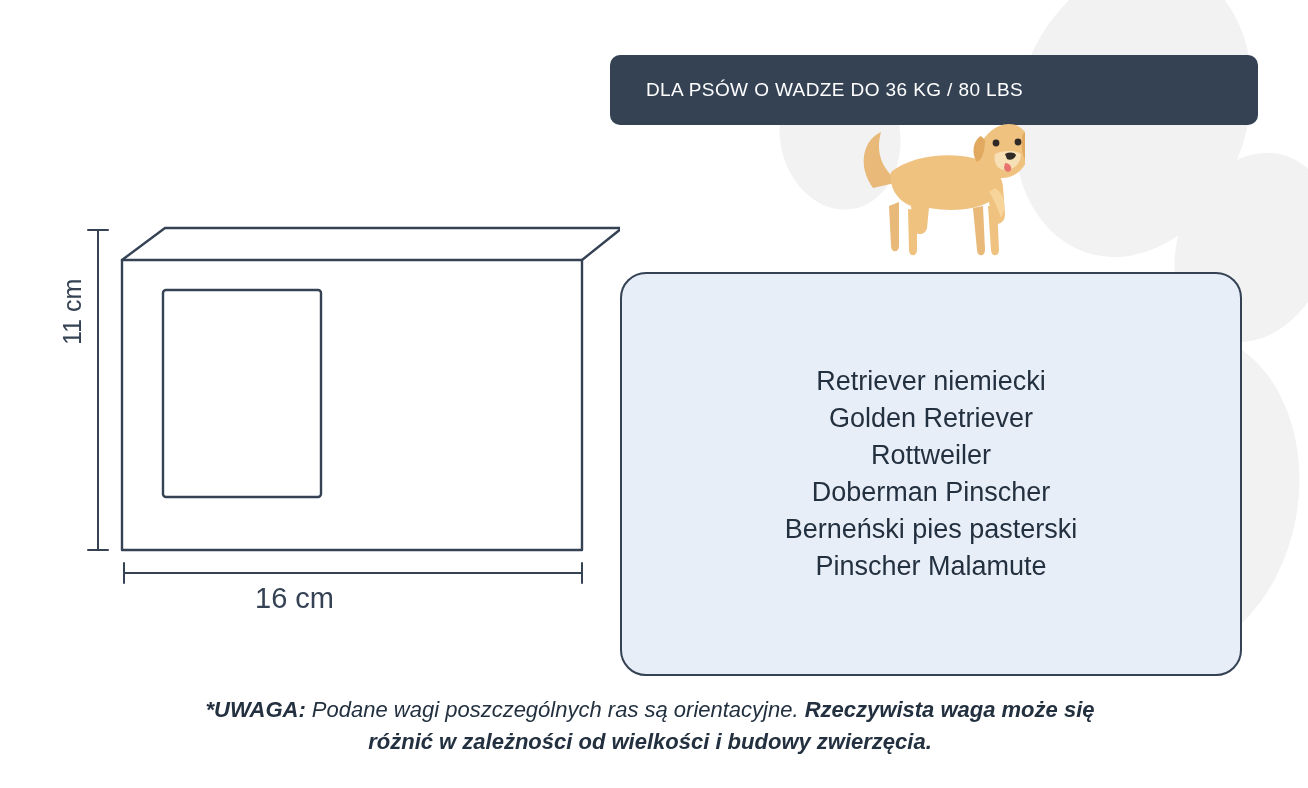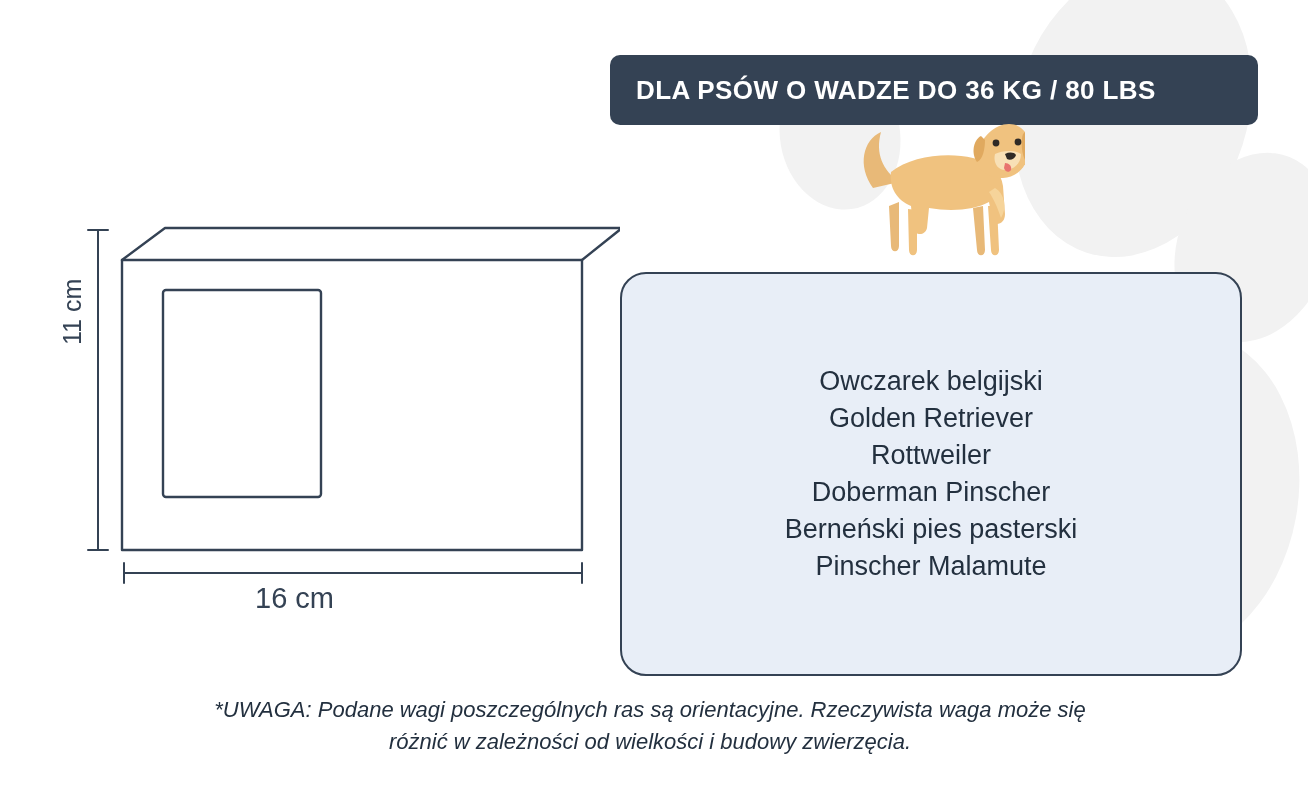--- a/index.html
+++ b/index.html
@@ -35,24 +35,24 @@
     left: 610px; top: 55px;
     width: 648px; height: 70px;
     background: #344254;
     border-radius: 10px;
     display: flex;
     align-items: center;
     z-index: 5;
   }
   .header-badge .title {
     color: #ffffff;
-    font-size: 26px;
-    font-weight: bold;
+    font-size: 19px;
+    font-weight: normal;
     letter-spacing: 0.4px;
-    padding-left: 26px;
+    padding-left: 36px;
     white-space: nowrap;
   }
 
   
   .dog-wrap {
     position: absolute;
     left: 855px; top: 110px;
     width: 170px; height: 165px;
     z-index: 6;
   }
@@ -85,21 +85,21 @@
     position: absolute;
     left: 200px; top: 694px;
     width: 900px;
     text-align: center;
     color: #23303f;
     font-size: 22px;
     font-style: italic;
     line-height: 32px;
     z-index: 5;
   }
-  .note b { font-weight: normal; }
+  .note b { font-weight: bold; }
 
   
   .diagram {
     position: absolute;
     left: 60px; top: 215px;
     width: 560px; height: 420px;
     z-index: 4;
   }
   .vol-text {
     position: absolute;
@@ -195,21 +195,21 @@
       <circle cx="141" cy="33" r="3.4" fill="#2f2a26"></circle>
       <circle cx="163" cy="32" r="3.4" fill="#2f2a26"></circle>
 
       <path d="M150 44 C154 42 159 42 161 45 C160 49 155 51 152 49 Z" fill="#2f2a26"></path>
 
       <path d="M150 53 C154 53 157 56 156 60 C154 63 150 62 149 58 Z" fill="#e8736e"></path>
     </svg>
   </div>
 
   <div class="breeds-panel">
-    <div class="breed-item">Owczarek belgijski</div>
+    <div class="breed-item">Retriever niemiecki</div>
     <div class="breed-item">Golden Retriever</div>
     <div class="breed-item">Rottweiler</div>
     <div class="breed-item">Doberman Pinscher</div>
     <div class="breed-item">Berneński pies pasterski</div>
     <div class="breed-item">Pinscher Malamute</div>
   </div>
 
   <div class="note">
     <b>*UWAGA:</b><span> Podane wagi poszczególnych ras są orientacyjne. </span><b>Rzeczywista waga może się różnić w zależności od wielkości i budowy zwierzęcia.</b>
   </div>

